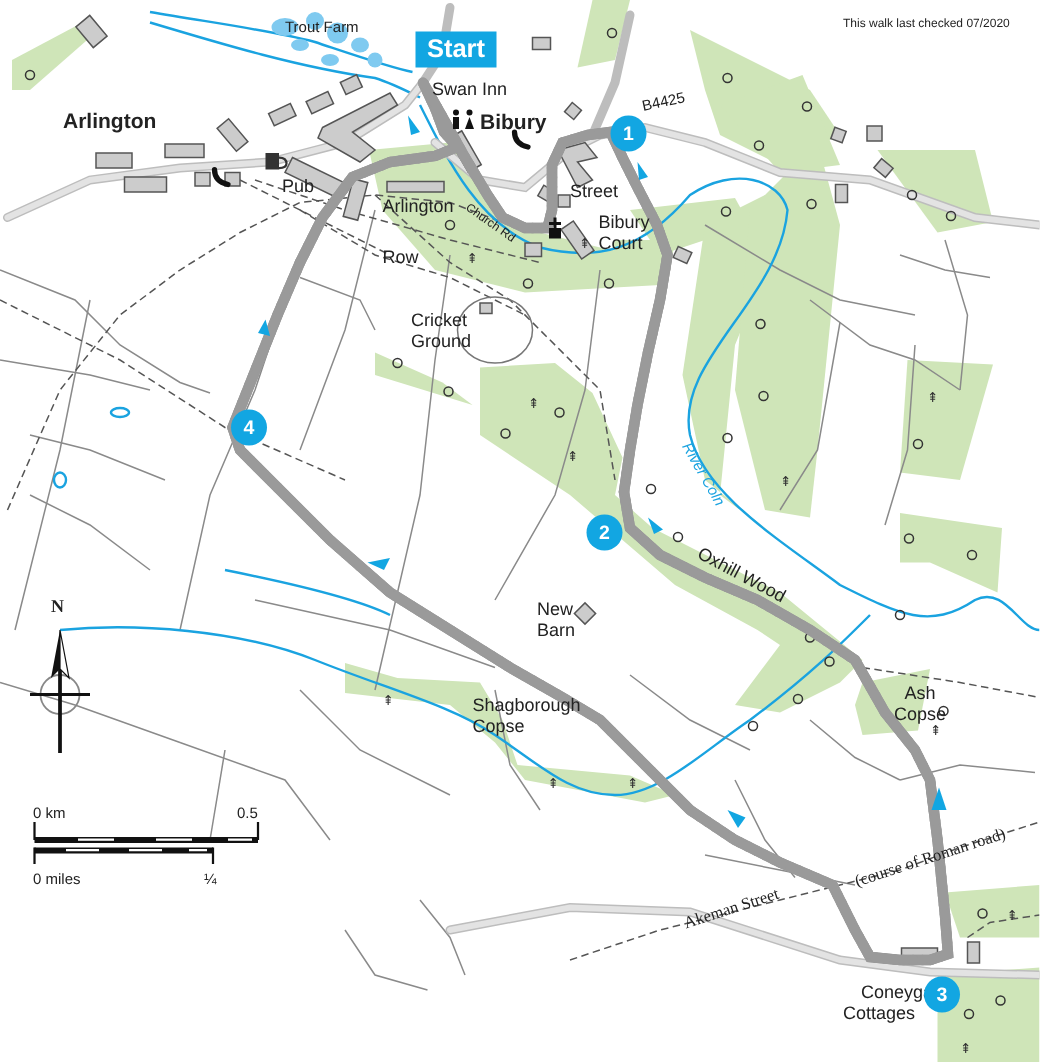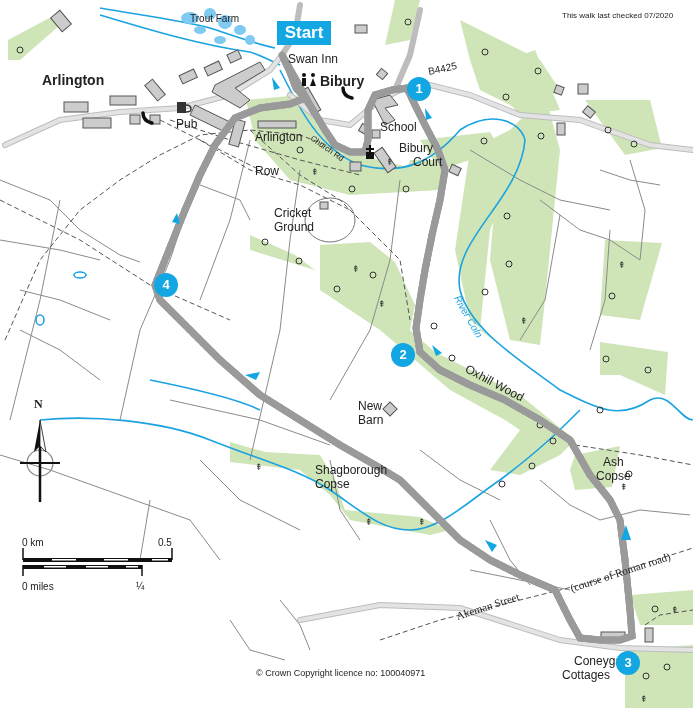--- a/index.html
+++ b/index.html
@@ -255,27 +255,27 @@
 </svg>
 
 <div class="checked">This walk last checked 07/2020</div>
 <div class="start">Start</div>
 
 <div class="lbl small" style="left:190px;top:12px;">Trout Farm</div>
 <div class="lbl" style="left:288px;top:53px;">Swan Inn</div>
 <div class="lbl bold" style="left:42px;top:74px;">Arlington</div>
 <div class="lbl bold" style="left:320px;top:75px;">Bibury</div>
 <div class="lbl small" style="left:428px;top:62px;transform:rotate(-12deg);">B4425</div>
-<div class="lbl" style="left:176px;top:118px;">Pub</div>
+<div class="lbl" style="left:188px;top:118px;">Pub</div>
 <div class="lbl" style="left:255px;top:131px;">Arlington</div>
 <div class="lbl" style="left:255px;top:145px;margin-top:20px;">Row</div>
 <div class="lbl tiny" style="left:308px;top:142px;transform:rotate(35deg);">Church Rd</div>
-<div class="lbl" style="left:380px;top:121px;">School</div>
+<div class="lbl" style="left:380px;top:121px;">Street</div>
 <div class="lbl" style="left:399px;top:142px;">Bibury</div>
-<div class="lbl" style="left:399px;top:156px;margin-left:14px;">Court</div>
+<div class="lbl" style="left:399px;top:156px;">Court</div>
 <div class="lbl" style="left:274px;top:207px;">Cricket</div>
 <div class="lbl" style="left:274px;top:221px;text-align:right;">Ground</div>
 <div class="lbl river" style="left:445px;top:310px;transform:rotate(60deg);">River Coln</div>
 <div class="lbl" style="left:462px;top:377px;transform:rotate(28deg);">Oxhill Wood</div>
 <div class="lbl" style="left:358px;top:400px;">New</div>
 <div class="lbl" style="left:358px;top:414px;">Barn</div>
 <div class="lbl" style="left:315px;top:464px;">Shagborough</div>
 <div class="lbl" style="left:315px;top:478px;">Copse</div>
 <div class="lbl" style="left:603px;top:456px;">Ash</div>
 <div class="lbl" style="left:596px;top:470px;">Copse</div>
@@ -306,14 +306,13 @@
     <rect x="64" y="18" width="22" height="1.5" fill="#fff"></rect>
     <rect x="104" y="18" width="12" height="1.5" fill="#fff"></rect>
     <line x1="1" y1="17" x2="1" y2="28" stroke="#111" stroke-width="1.5"></line>
     <line x1="120" y1="17" x2="120" y2="28" stroke="#111" stroke-width="1.5"></line>
   </svg>
   <div class="lbl" style="left:0;top:50px;font-size:10px;">0 miles</div>
   <div class="lbl" style="left:114px;top:50px;font-size:10px;">¼</div>
 </div>
 
 <div class="credit">
-  <div>© Crown Copyright licence no: 100040971</div>
 </div>
 
 </body></html>

